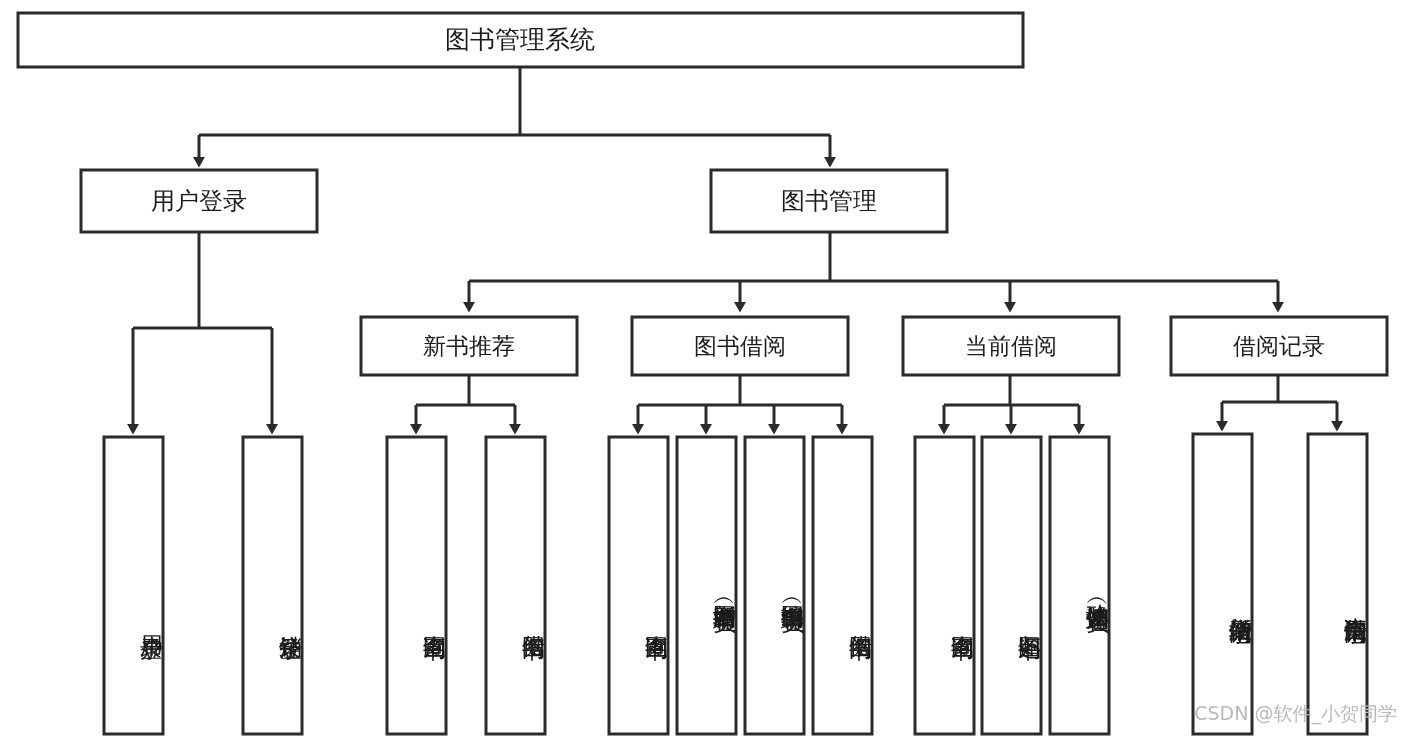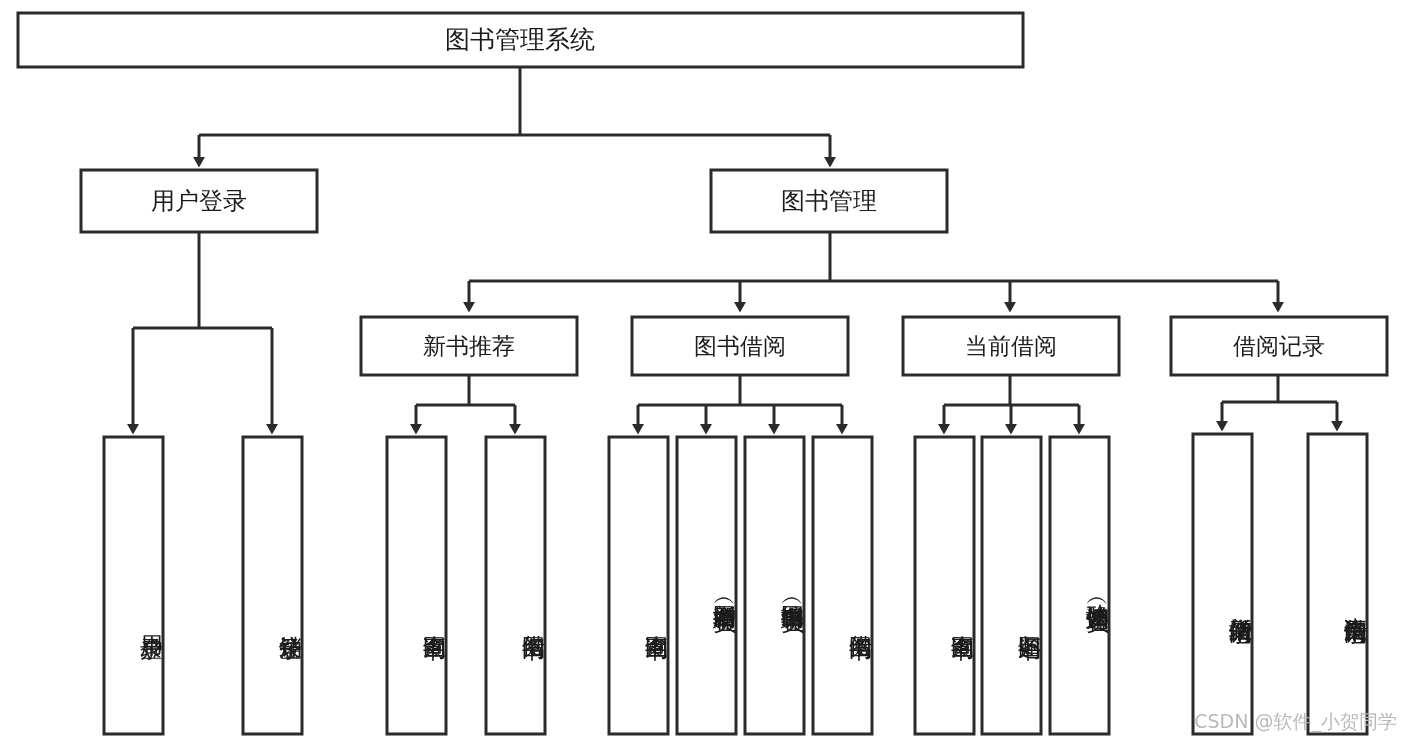--- a/index.html
+++ b/index.html
@@ -29,21 +29,21 @@
     color:#1b1b1b;
     letter-spacing:1px;
     display:flex;
     align-items:flex-start;
     justify-content:center;
     white-space:nowrap;
     pointer-events:none;
   }
   .watermark{
     position:absolute;
-    right:8px;bottom:12px;
+    right:8px;bottom:20px;
     font-family:"DejaVu Sans","Liberation Sans",sans-serif;
     font-size:19px;
     color:#b9b9b9;
     white-space:nowrap;
   }
 </style>
 </head>
 <body>
 
 <div id="diagram-root">

